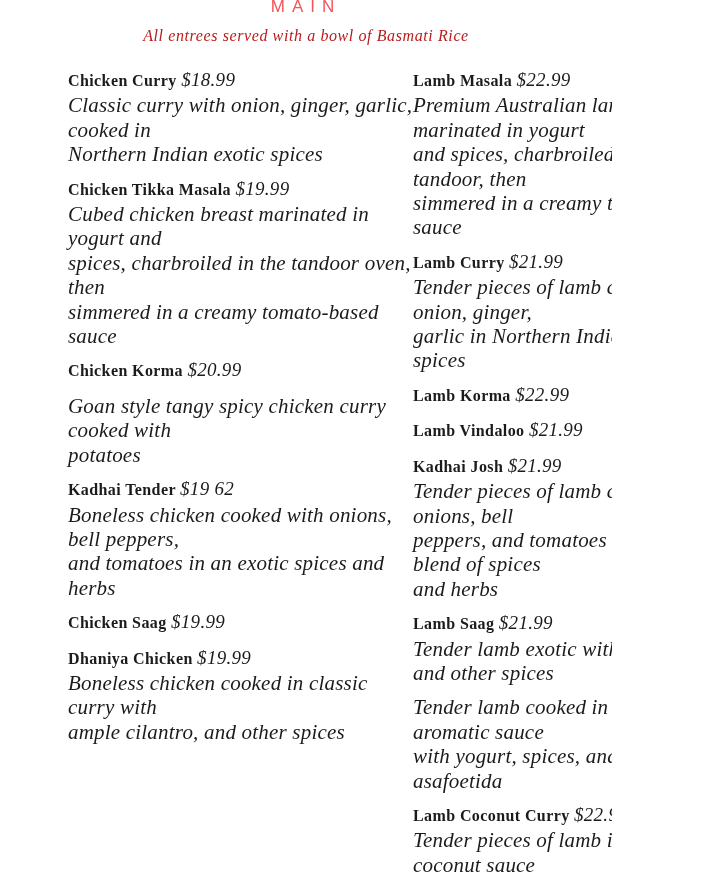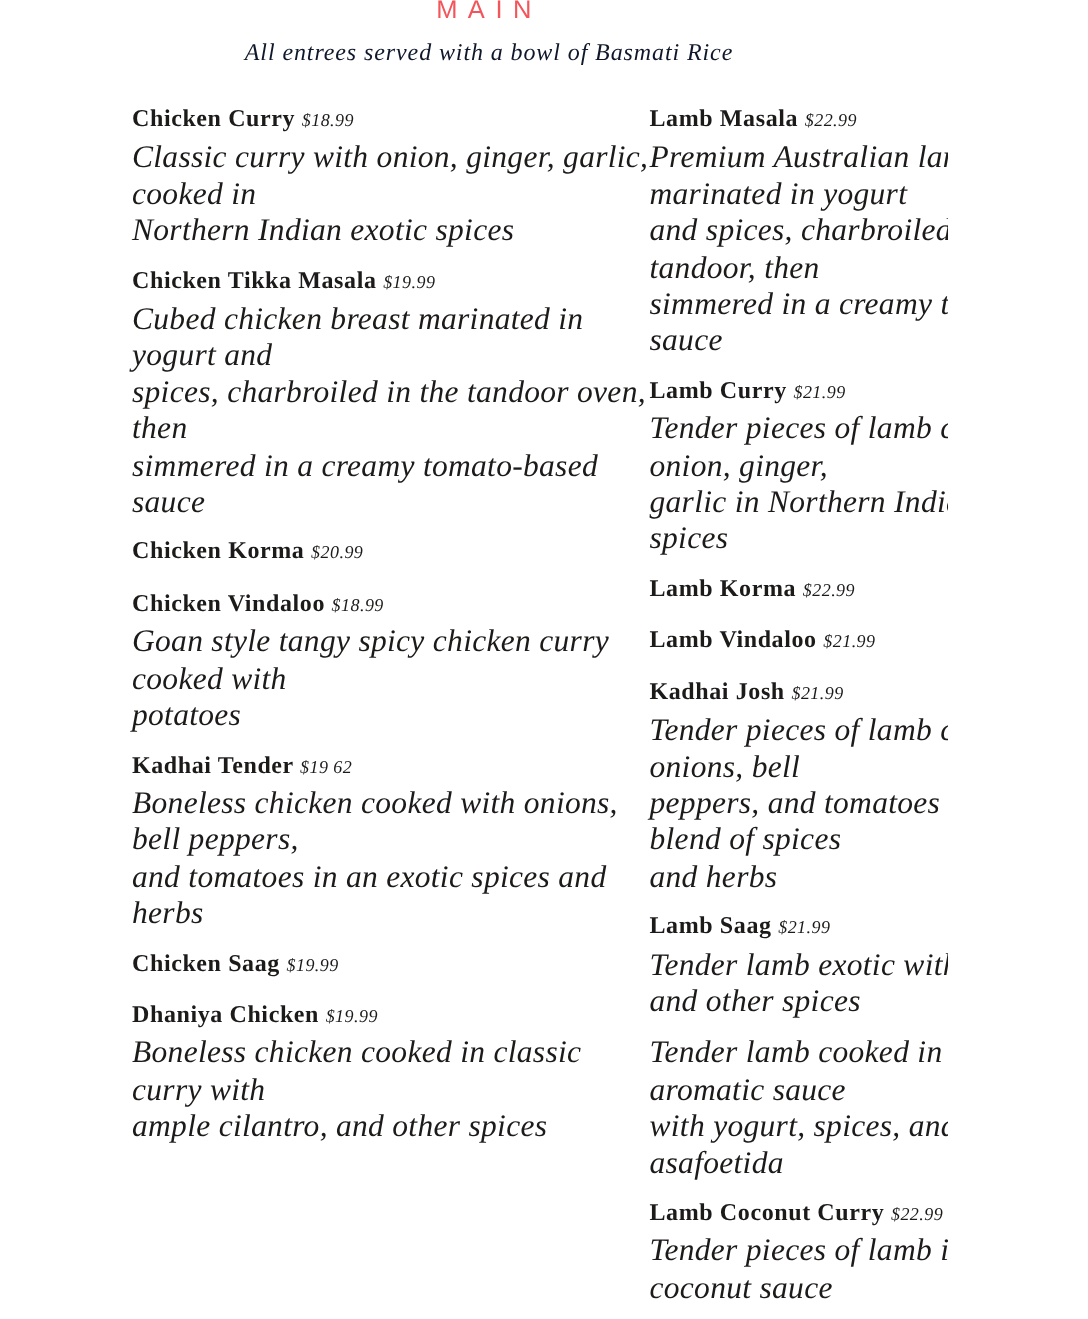--- a/index.html
+++ b/index.html
@@ -5,61 +5,60 @@
   html, body { margin: 0; padding: 0; }
   body { background: #ffffff; }
   .page {
     position: relative;
     width: 612px;
     height: 879px;
     overflow: hidden;
     background: #ffffff;
     color: #1d1b1a;
     font-family: "Liberation Serif", serif;
-    margin-left: 20px;
   }
   .page-title {
     margin: -3px 0 0 0;
     text-align: center;
     font-family: "Liberation Sans", sans-serif;
     font-size: 17px;
     line-height: 20px;
     font-weight: 400;
     letter-spacing: 7px;
     color: #f2555a;
   }
   .page-subtitle {
     margin: 9px 0 0 0;
     text-align: center;
     font-style: italic;
     font-size: 16px;
     line-height: 20px;
     letter-spacing: 0.6px;
-    color: #0f172a;
+    color: #b91c1c;
   }
   .columns {
     display: flex;
     margin-top: 22px;
     padding-left: 68px;
   }
   .col { flex: 0 0 auto; }
   .col-left  { width: 345px; }
   .col-right { width: 312px; }
   .menu-item { margin: 0 0 10px 0; }
   .item-title {
     margin: 0;
     font-size: 16px;
     line-height: 24.4px;
     font-weight: 700;
     letter-spacing: 0.4px;
   }
   .item-price {
     font-weight: 400;
     font-style: italic;
-    font-size: 12px;
+    font-size: 19px;
     letter-spacing: 0.3px;
   }
   .item-desc {
     margin: 0;
     font-style: italic;
     font-size: 21px;
     line-height: 24.4px;
     letter-spacing: 0.2px;
     white-space: pre-line;
   }
@@ -93,21 +92,20 @@
     <p class="item-desc">Cubed chicken breast marinated in yogurt and
 spices, charbroiled in the tandoor oven, then
 simmered in a creamy tomato-based sauce</p>
   </div>
 
   <div class="menu-item">
     <h3 class="item-title"><span class="item-name">Chicken Korma</span> <span class="item-price">$20.99</span></h3>
   </div>
 
   <div class="menu-item">
-    <h3 class="item-title"><span class="item-name">Chicken Vindaloo</span> <span class="item-price">$18.99</span></h3>
     <p class="item-desc">Goan style tangy spicy chicken curry cooked with
 potatoes</p>
   </div>
 
   <div class="menu-item">
     <h3 class="item-title"><span class="item-name">Kadhai Tender</span> <span class="item-price">$19 62</span></h3>
     <p class="item-desc">Boneless chicken cooked with onions, bell peppers,
 and tomatoes in an exotic spices and herbs</p>
   </div>
 

